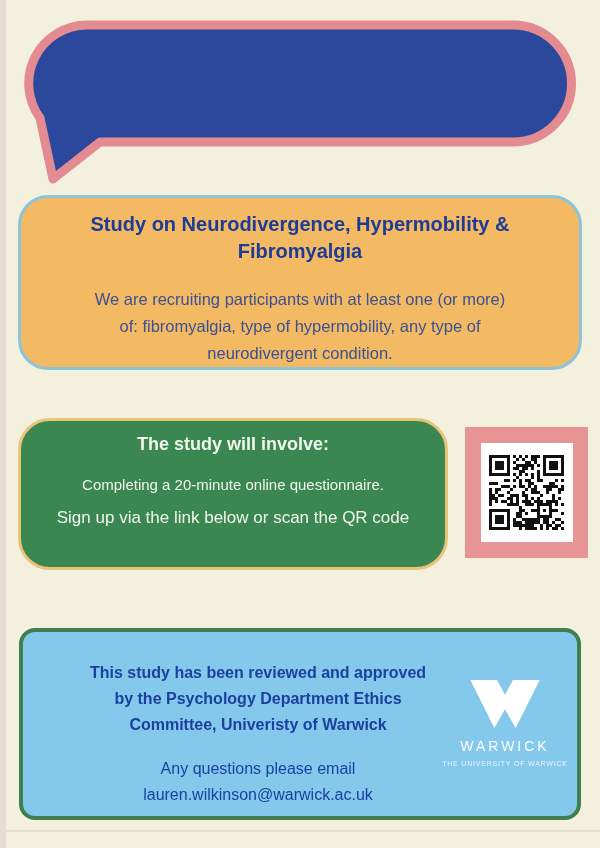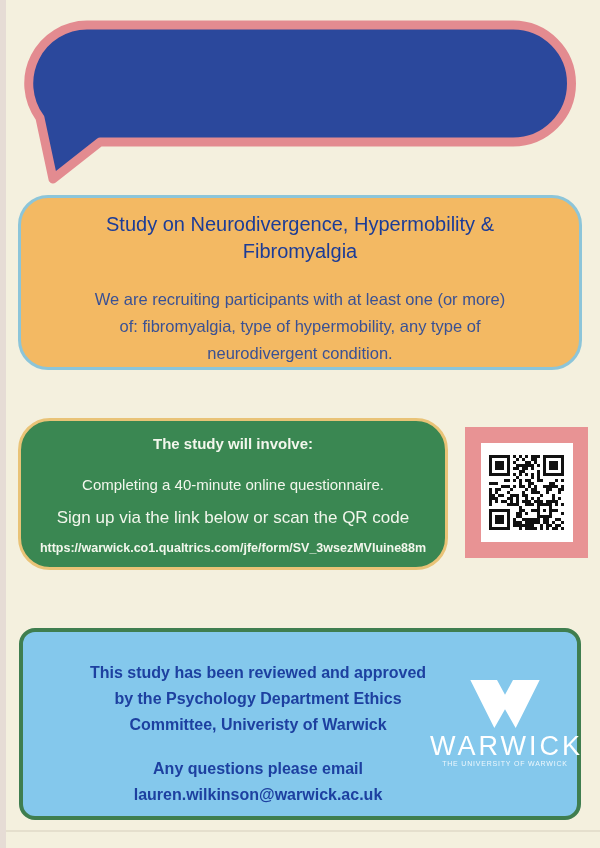--- a/index.html
+++ b/index.html
@@ -21,35 +21,35 @@
 
   
   .study-box{
     position:absolute;left:18px;top:195px;width:564px;height:175px;box-sizing:border-box;
     background:var(--study_orange,#f3b963);
     border:3px solid var(--study_border,#8cc5d9);
     border-radius:30px;text-align:center;
   }
   .study-heading{
     margin:13px 20px 0;white-space:pre-line;
-    color:var(--heading_navy,#1c3c97);font-size:20px;font-weight:normal;line-height:27px;
+    color:var(--heading_navy,#1c3c97);font-size:20px;font-weight:bold;line-height:27px;
   }
   .study-body{
     margin:21px 30px 0;white-space:pre-line;
     color:var(--body_navy,#3a5194);font-size:16.5px;line-height:27px;
   }
 
   
   .involve-box{
     position:absolute;left:18px;top:418px;width:430px;height:152px;box-sizing:border-box;
     background:var(--involve_green,#3a8752);
     border:3px solid var(--involve_border,#e9c377);
     border-radius:32px;text-align:center;color:var(--involve_text,#f2f6ec);
   }
-  .involve-heading{margin:9px 10px 0;font-size:15px;font-weight:bold;line-height:28px;}
+  .involve-heading{margin:9px 10px 0;font-size:18px;font-weight:bold;line-height:28px;}
   .involve-line1{margin:17px 8px 0;font-size:15px;line-height:19px;}
   .involve-line2{margin:14px 8px 0;font-size:17px;line-height:19px;}
   .involve-url{margin:13px 6px 0;font-size:12.5px;font-weight:600;line-height:16px;}
 
   
   .qr-wrap{
     position:absolute;left:465px;top:427px;width:123px;height:131px;
     background:var(--qr_pink,#e89394);
     display:flex;align-items:center;justify-content:center;
   }
@@ -61,27 +61,27 @@
     background:var(--ethics_blue,#84c8ec);
     border:4px solid var(--ethics_border,#3f7e4f);
     border-radius:16px;
   }
   .ethics-text{
     position:absolute;left:25px;top:28px;width:420px;text-align:center;
     color:var(--ethics_navy,#1d40a0);font-size:16px;font-weight:bold;line-height:26px;white-space:pre-line;
   }
   .contact-text{
     position:absolute;left:25px;top:124px;width:420px;text-align:center;
-    color:var(--ethics_navy,#1d40a0);font-size:16px;font-weight:bold;line-height:26px;white-space:pre-line;
+    color:var(--ethics_navy,#1d40a0);font-size:16px;font-weight:normal;line-height:26px;white-space:pre-line;
   }
 
   
   .warwick-logo{position:absolute;left:430px;top:680px;width:150px;text-align:center;color:#ffffff;}
   .warwick-w{display:block;margin:0 auto;}
-  .warwick-wordmark{margin-top:7px;font-size:27px;font-weight:400;letter-spacing:3px;line-height:22px;}
+  .warwick-wordmark{margin-top:7px;font-size:14px;font-weight:400;letter-spacing:3px;line-height:22px;}
   .warwick-tagline{margin-top:3px;font-size:7px;letter-spacing:.8px;opacity:.85;line-height:8px;}
 </style>
 </head>
 <body>
 
 <div class="poster">
   <div class="edge-strip"></div>
   <div class="bottom-line"></div>
 
   <svg class="bubble-svg" width="560" height="170" viewBox="0 0 560 170">
@@ -91,23 +91,22 @@
   <div class="study-box">
     <div class="study-heading">Study on Neurodivergence, Hypermobility &amp;
 Fibromyalgia</div>
     <div class="study-body">We are recruiting participants with at least one (or more)
 of: fibromyalgia, type of hypermobility, any type of
 neurodivergent condition.</div>
   </div>
 
   <div class="involve-box">
     <div class="involve-heading">The study will involve:</div>
-    <div class="involve-line1">Completing a 40-minute online questionnaire.</div>
+    <div class="involve-line1">Completing a 20-minute online questionnaire.</div>
     <div class="involve-line2">Sign up via the link below or scan the QR code</div>
-    <div class="involve-url">https://warwick.co1.qualtrics.com/jfe/form/SV_3wsezMVIuine88m</div>
   </div>
 
   <div class="qr-wrap">
     <div class="qr-inner">
       <svg id="qr-svg" width="75" height="75" viewBox="0 0 75 75" shape-rendering="crispEdges">
           <rect x="0" y="0" width="3" height="3" fill="#111111"></rect>
           <rect x="3" y="0" width="3" height="3" fill="#111111"></rect>
           <rect x="6" y="0" width="3" height="3" fill="#111111"></rect>
           <rect x="9" y="0" width="3" height="3" fill="#111111"></rect>
           <rect x="12" y="0" width="3" height="3" fill="#111111"></rect>

